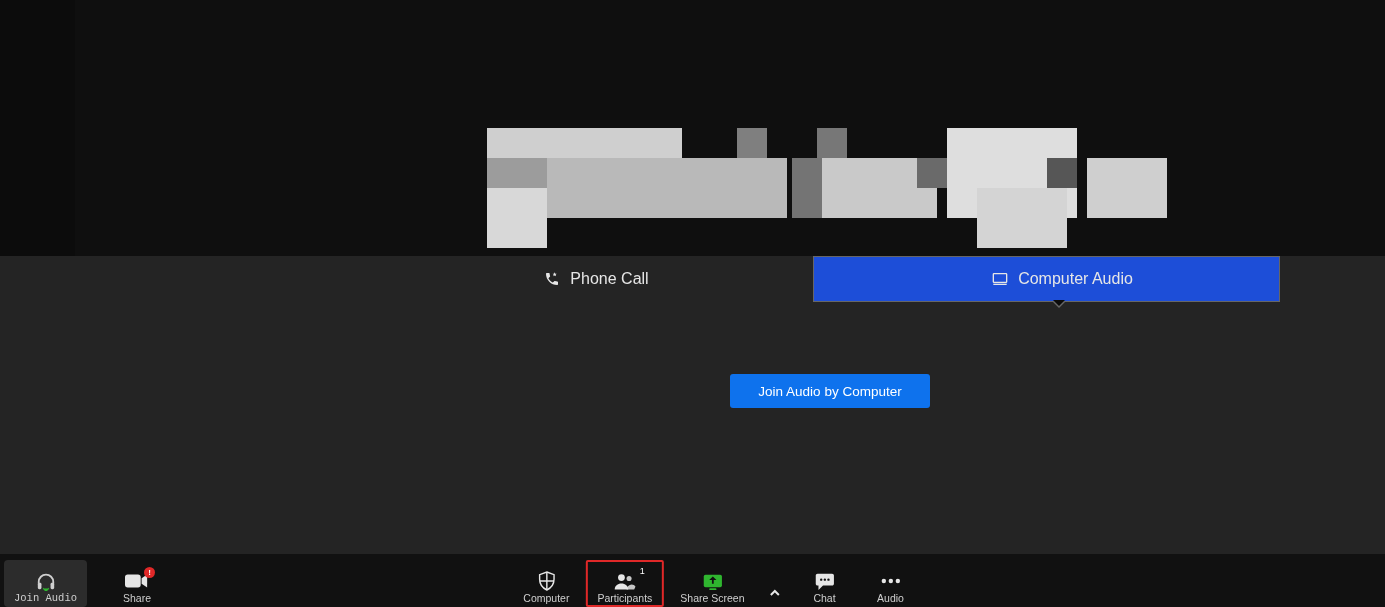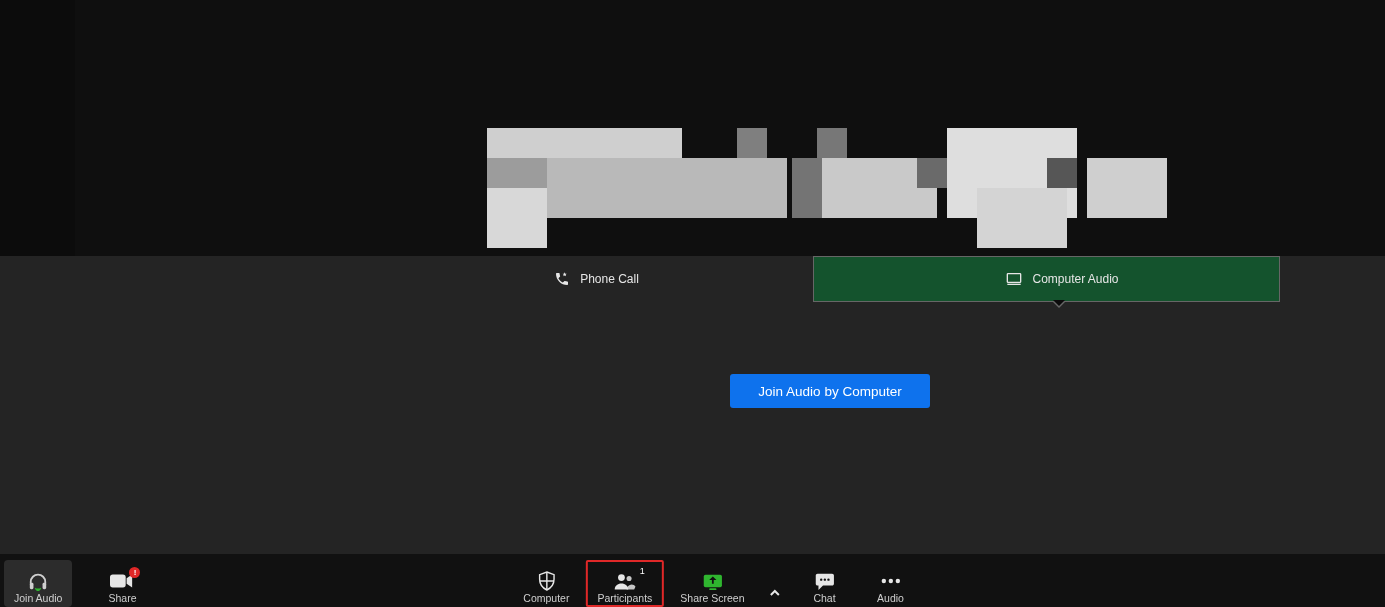--- a/index.html
+++ b/index.html
@@ -22,23 +22,23 @@
   .pixelated .b7 { left:460px; top:0; width:130px; height:90px; background:#dedede; }
   .pixelated .b8 { left:490px; top:60px; width:90px; height:60px; background:#d4d4d4; }
   .pixelated .b9 { left:600px; top:30px; width:80px; height:60px; background:#cfcfcf; }
   .pixelated .b10 { left:430px; top:30px; width:30px; height:30px; background:#6a6a6a; }
   .pixelated .b11 { left:250px; top:0; width:30px; height:30px; background:#7f7f7f; }
   .pixelated .b12 { left:305px; top:30px; width:30px; height:60px; background:#747474; }
   .pixelated .b13 { left:560px; top:30px; width:30px; height:30px; background:#565656; }
 
   
   .tabs { position:absolute; left:380px; top:256px; width:900px; height:46px; display:flex; }
-  .tab { flex:1; display:flex; align-items:center; justify-content:center; gap:10px; color:#e6e6e6; font-size:12px; cursor:pointer; }
+  .tab { flex:1; display:flex; align-items:center; justify-content:center; gap:10px; color:#e6e6e6; font-size:16px; cursor:pointer; }
   .tab.phone { }
-  .tab.computer { border:1px solid #666; background:#14532d;padding-left:32px; }
+  .tab.computer { border:1px solid #666; background:#1d4ed8;padding-left:32px; }
   .tab .icn { display:inline-flex; }
   .speech-pointer {
     position:absolute; left:1052px; top:301px; width:0; height:0;
     border-left:7px solid transparent; border-right:7px solid transparent; border-top:7px solid #666;
   }
   .speech-pointer::after {
     content:""; position:absolute; left:-6px; top:-8px; width:0; height:0;
     border-left:6px solid transparent; border-right:6px solid transparent; border-top:6px solid #0b0b0b;
   }
 
@@ -55,21 +55,21 @@
     background:#111; display:flex; align-items:center; color:#dcdcdc;
   }
   .toolbar .left-group { display:flex; align-items:flex-end; height:100%; }
   .toolbar .center-group { position:absolute; left:50%; transform:translateX(-44%); bottom:0; display:flex; align-items:flex-end; height:100%; gap:6px; }
   .tb-item {
     display:flex; flex-direction:column; align-items:center; justify-content:flex-end;
     padding:4px 10px 3px 10px; min-width:60px; height:47px; gap:1px;
     font-size:10.5px; color:#cfcfcf; cursor:pointer; position:relative; border-radius:4px;
   }
   .tb-item .ic { height:20px; display:flex; align-items:center; justify-content:center; position:relative; }
-  .tb-item.join-audio { background:#2c2c2c; border-radius:4px; margin-left:4px; min-width:68px; }
+  .tb-item.join-audio { background:#2c2c2c; border-radius:4px; margin-left:4px; min-width:68px;font-family:Liberation Mono, monospace; }
   .tb-item.video { margin-left:20px; }
   .badge {
     position:absolute; top:-4px; right:-6px; width:11px; height:11px; border-radius:50%;
     background:#e02828; color:#fff; font-size:8px; line-height:11px; text-align:center; font-weight:bold;
   }
   .count-badge {
     position:absolute; top:-4px; right:-9px; color:#fff; font-size:9px; line-height:9px;
   }
   .tb-item.participants { border:2px solid #e02828; padding:2px 10px 1px 10px; border-radius:2px; }
   .tb-item.share .ic svg path, .tb-item.share .ic svg rect { }

